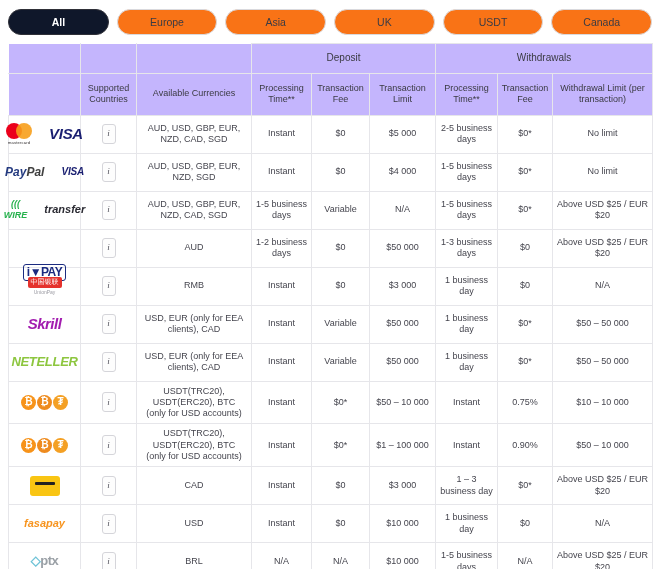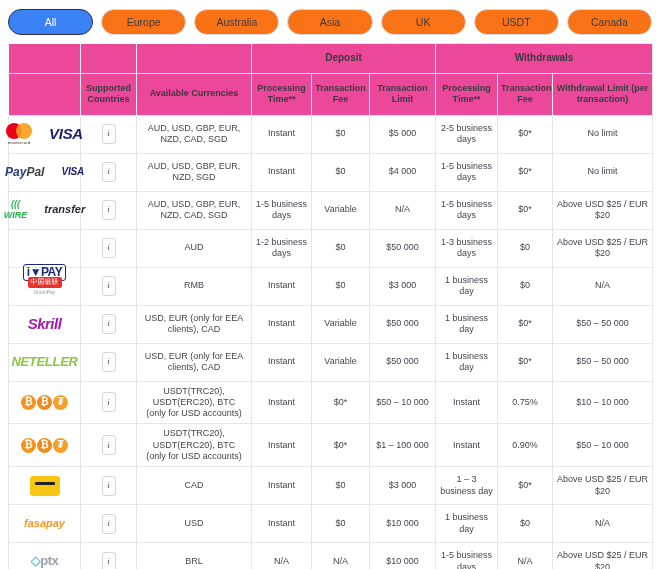--- a/index.html
+++ b/index.html
@@ -29,44 +29,44 @@
     background: #f97316;
     color: #3b3b44;
     font-size: 10.5px;
     display: flex;
     align-items: center;
     justify-content: center;
     cursor: pointer;
     user-select: none;
   }
   .tab.active {
-    background: #3b82f6;
+    background: #0f172a;
     border-color: #2f3038;
     color: #ffffff;
-    font-weight: normal;
+    font-weight: bold;
   }
   
   table {
     border-collapse: collapse;
     width: 644px;
     table-layout: fixed;
   }
   th, td {
     border: 1px solid #e6e6ea;
     font-size: 9px;
     color: #45454e;
     text-align: center;
     vertical-align: middle;
     padding: 4px 3px;
     line-height: 1.25;
   }
   thead th {
-    font-weight: bold;
+    font-weight: normal;
     color: #3a3a42;
-    background: #ec4899;
+    background: #c4b5fd;
   }
   .grp-head { font-size: 10px; padding: 8px 3px; }
   .sub-head { height: 42px; font-size: 9px; }
   .nobord-top { border-top: 1px solid #ffffff; }
   .nobord-left { border-left: 1px solid #ffffff; }
   tbody tr { height: 38px; }
   td.logo-cell { padding: 2px; }
   td.cur-cell { text-align: center; padding: 4px 6px; }
   
   .info-btn {
@@ -114,21 +114,20 @@
   .rmb .b2 { color: #9b9ba3; font-size: 5px; margin-top: 1px; }
 </style>
 </head>
 <body>
 
 <div id="app">
 
   <div class="tabs">
     <div class="tab active">All</div>
     <div class="tab">Europe</div>
-    <div class="tab">Australia</div>
     <div class="tab">Asia</div>
     <div class="tab">UK</div>
     <div class="tab">USDT</div>
     <div class="tab">Canada</div>
   </div>
 
   <table>
     <colgroup>
       <col style="width:72px">
       <col style="width:56px">

